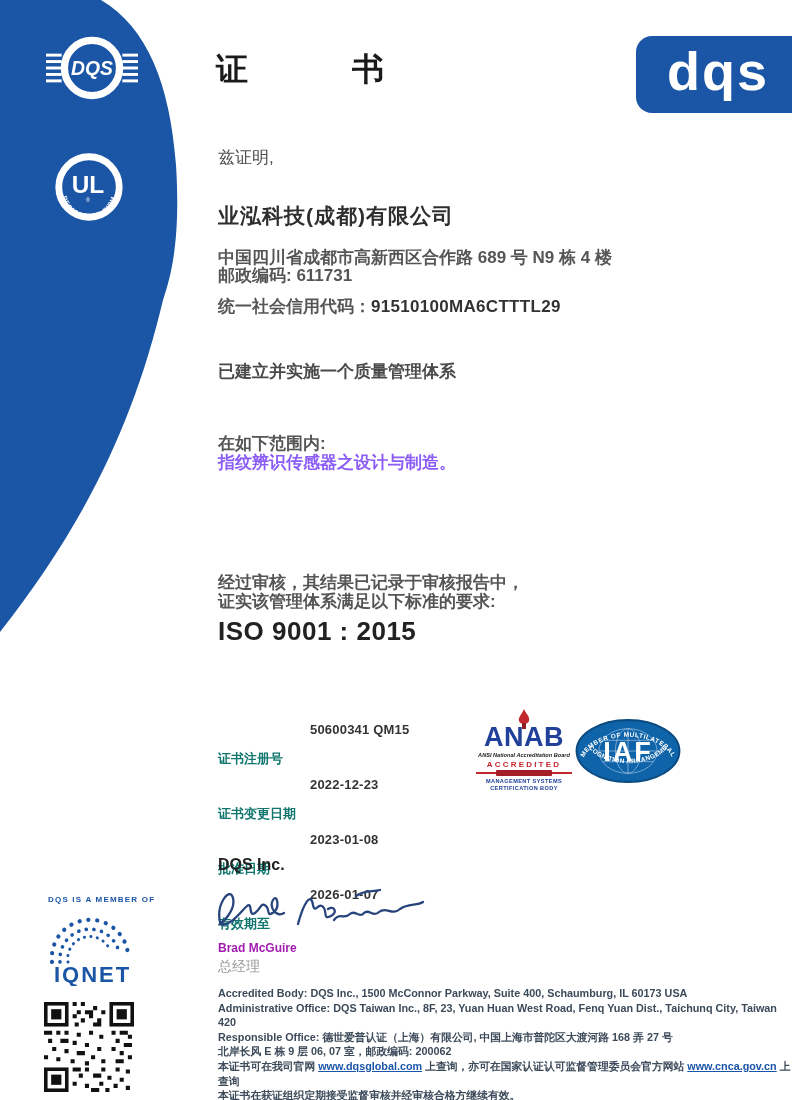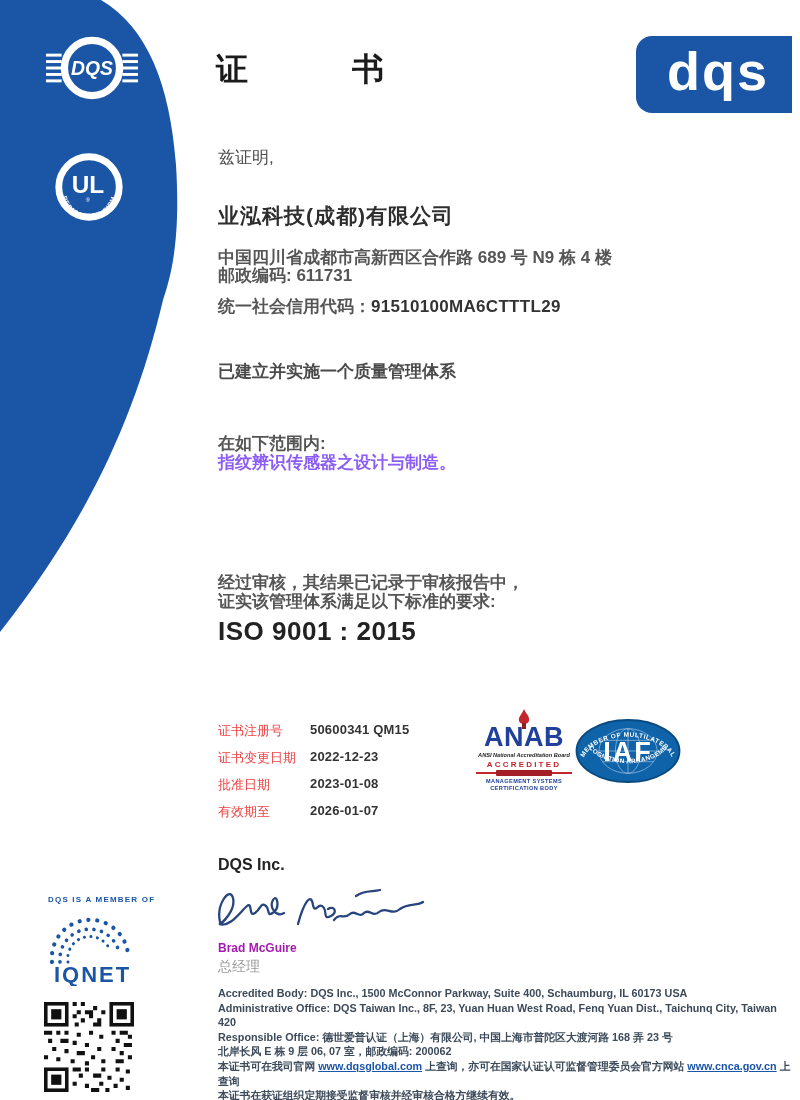--- a/index.html
+++ b/index.html
@@ -34,21 +34,21 @@
   .established{top:360px;font-weight:600;color:#4a4a4a;}
   .scope-label{top:432px;font-weight:600;color:#555;}
   .scope-text{top:451px;color:#8b5cf6;font-weight:600;}
   .audit1{top:571px;color:#555;font-weight:600;}
   .audit2{top:590px;color:#555;font-weight:700;}
   .standard{top:616px;font-size:26px;font-weight:bold;color:#222;letter-spacing:0.5px;}
 
   
   .details{position:absolute;left:218px;top:722px;}
   .detail-row{display:flex;margin-bottom:9px;font-size:13px;}
-  .detail-label{width:92px;color:#ef4444;font-weight:400;}
+  .detail-label{width:92px;color:#0f766e;font-weight:700;margin-top:28px;}
   .detail-value{font-weight:700;color:#333;letter-spacing:0.2px;}
 
   
   .anab{position:absolute;left:476px;top:714px;width:96px;text-align:center;}
   .anab-flame{position:absolute;left:40px;top:-5px;}
   .anab-word{font-size:27px;font-weight:bold;color:#20409a;letter-spacing:0.5px;line-height:1;margin-top:10px;}
   .anab-sub{font-size:5.6px;font-style:italic;font-weight:bold;color:#222;margin-top:1px;}
   .anab-accredited{font-size:8px;font-weight:bold;color:#c4262e;letter-spacing:2.2px;margin-top:2px;}
   .anab-ribbon{position:relative;height:6px;margin:1px 0;}
   .anab-ribbon::before{content:"";position:absolute;left:0;right:0;top:2px;height:1.5px;background:#c4262e;}
@@ -231,20 +231,20 @@
                M56,56h4v4h-4z M40,58h4v4h-4z
                M28,64h8v4h-8z M40,64h4v4h-4z M56,64h4v4h-4z M70,64h4v4h-4z M80,66h4v4h-4z
                M34,70h4v4h-4z M48,70h8v4h-8z M62,72h4v4h-4z M74,74h4v4h-4z M28,78h4v4h-4z
                M40,80h4v4h-4z M54,78h4v4h-4z M68,80h4v4h-4z M80,82h4v4h-4z M46,84h8v4h-8z M60,84h4v4h-4z"></path>
     </g>
   </svg>
 
   <div class="footer">
     <div>Accredited Body: DQS Inc., 1500 McConnor Parkway, Suite 400, Schaumburg, IL 60173 USA</div>
     <div>Administrative Office: DQS Taiwan Inc., 8F, 23, Yuan Huan West Road, Fenq Yuan Dist., Taichunq City, Taiwan 420</div>
-    <div>Responsible Office: 德世爱普认证（上海）有限公司, 中国上海市普陀区大渡河路 168 弄 23 号</div>
+    <div>Responsible Office: 德世爱普认证（上海）有限公司, 中国上海市普陀区大渡河路 168 弄 27 号</div>
     <div>北岸长风 E 栋 9 层 06, 07 室，邮政编码: 200062</div>
     <div><span>本证书可在我司官网 </span><a>www.dqsglobal.com</a><span> 上查询，亦可在国家认证认可监督管理委员会官方网站 </span><a>www.cnca.gov.cn</a><span> 上查询</span></div>
     <div>本证书在获证组织定期接受监督审核并经审核合格方继续有效。</div>
 
   </div>
 
 </div>
 
 </body></html>

